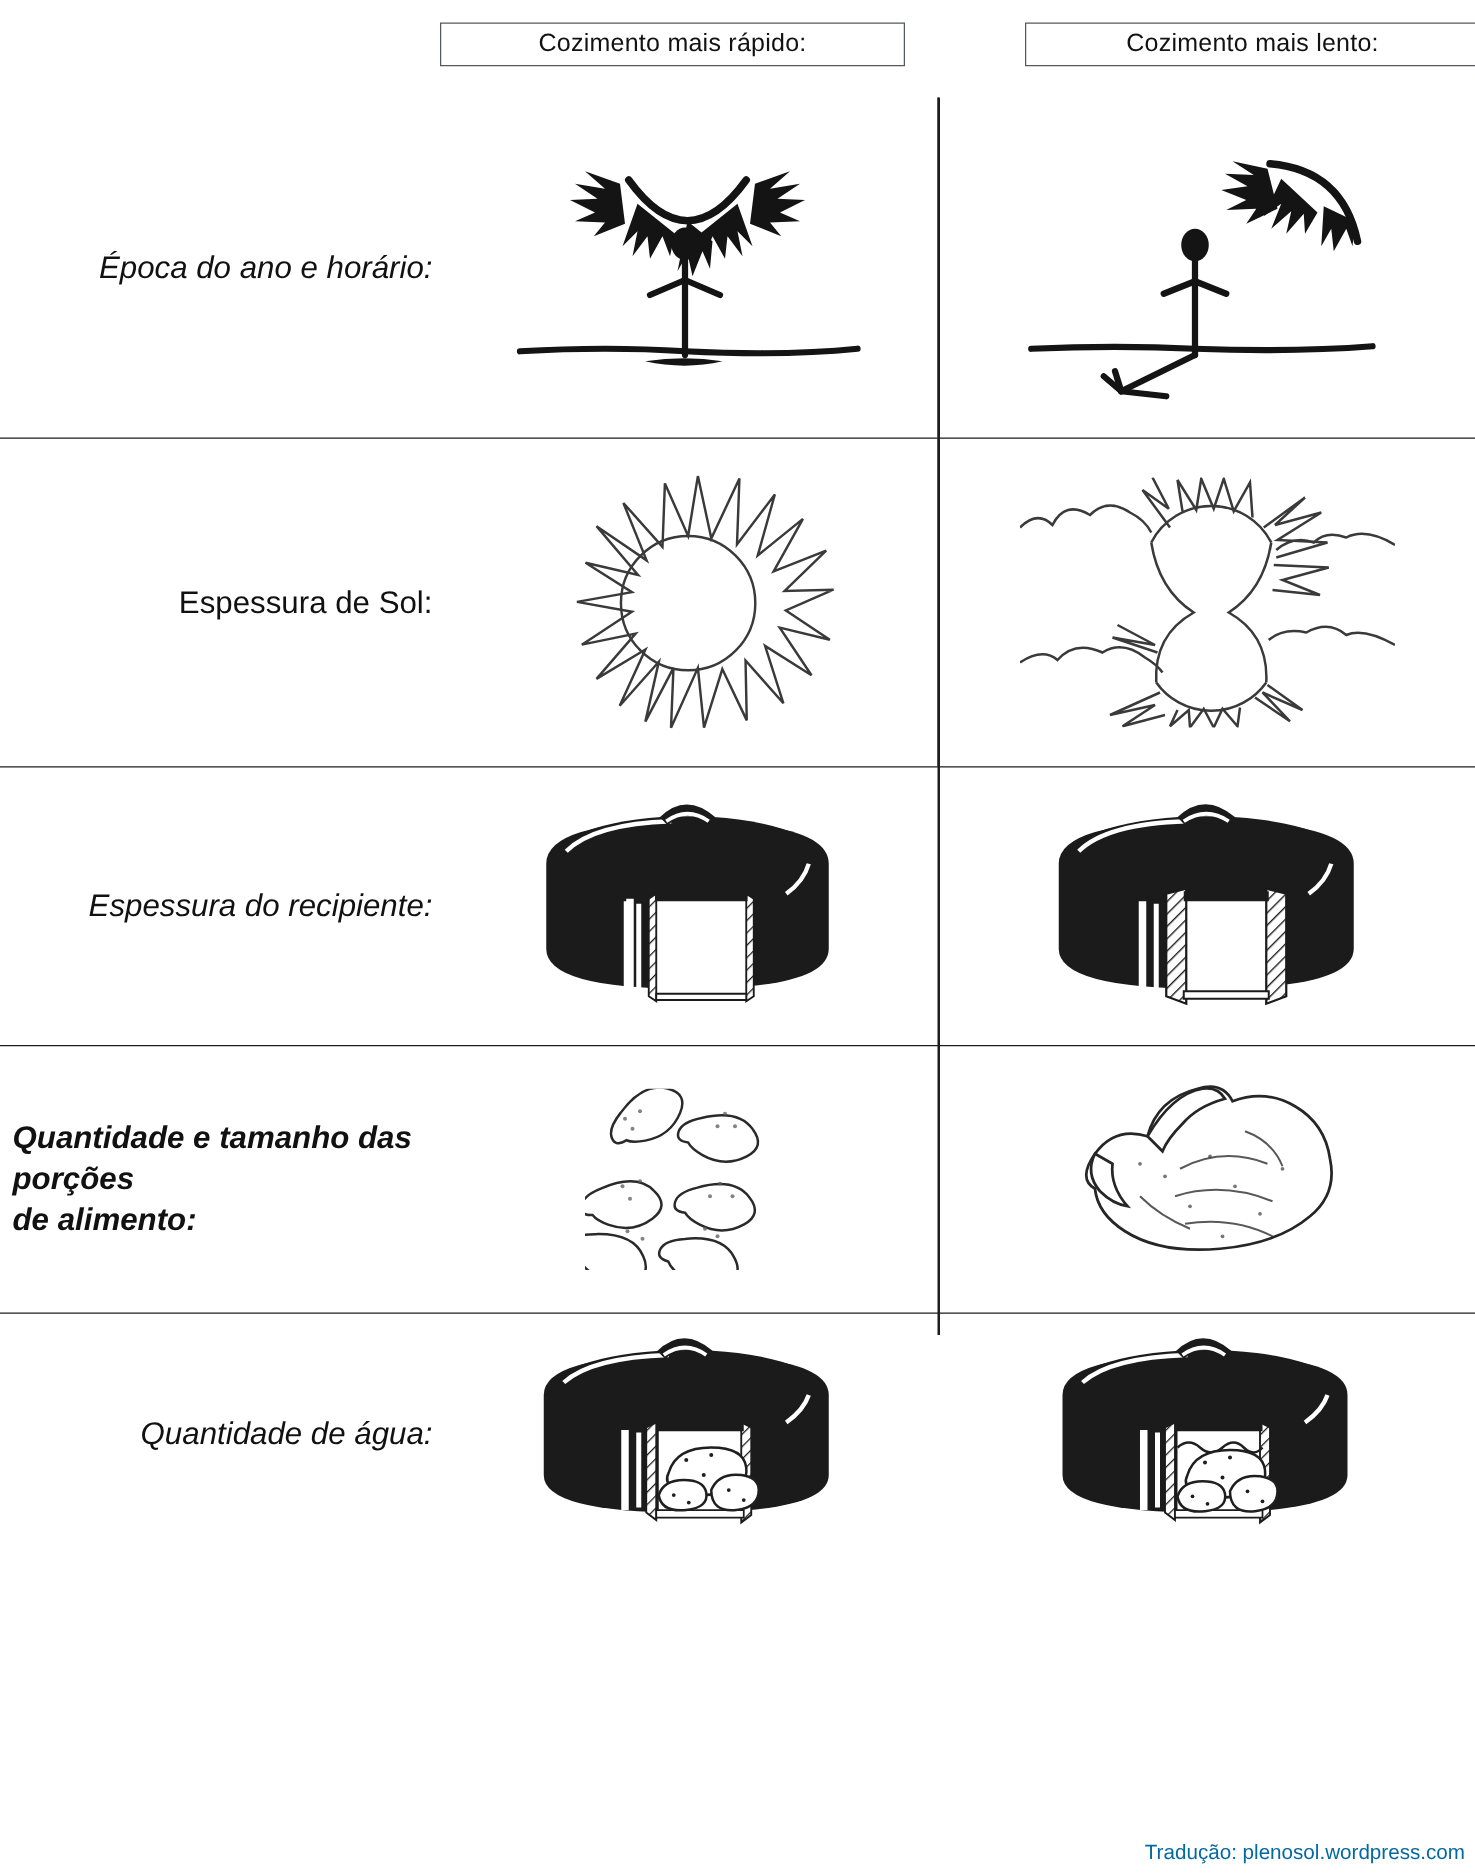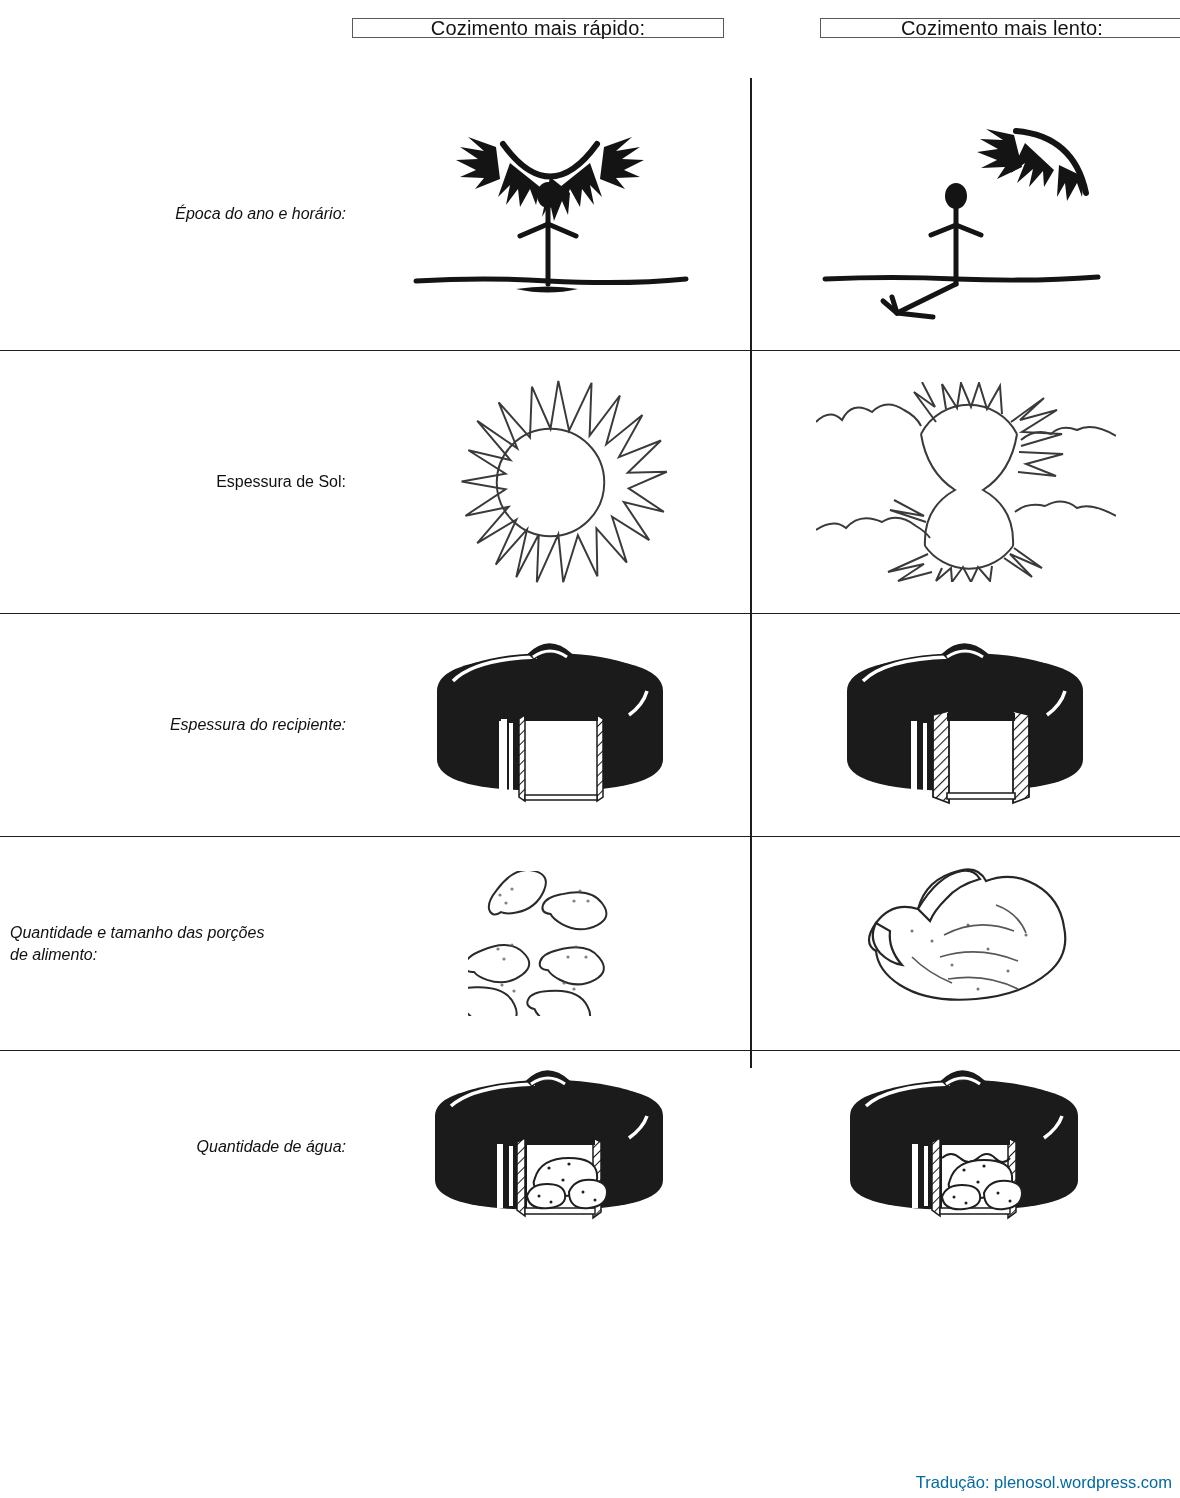--- a/index.html
+++ b/index.html
@@ -20,21 +20,21 @@
   
   .header-row {
     position: absolute;
     top: 0; left: 0;
     width: 1180px;
     height: 78px;
   }
   .header-box {
     position: absolute;
     top: 18px;
-    height: 20px;
+    height: 35px;
     border: 1.5px solid #555a5e;
     background: #ffffff;
     display: flex;
     align-items: center;
     justify-content: center;
     box-sizing: border-box;
   }
   .header-box.left  { left: 352px; width: 372px; }
   .header-box.right { left: 820px; width: 364px; }
   .header-box span {
@@ -54,39 +54,39 @@
   .row {
     position: relative;
     display: flex;
     align-items: stretch;
     border-bottom: 1.6px solid #1d1d1d;
   }
   .row.r1 { height: 272px; }
   .row.r2 { height: 262px; }
   .row.r3 { height: 233px; }
   .row.r4 { height: 222px; }
-  .row.r5 { height: 213px; }
+  .row.r5 { height: 213px; font-weight: bold; }
   .row.r6 { height: 192px; border-bottom: none; }
 
   .row .label-cell {
     width: 350px;
     flex: 0 0 350px;
     display: flex;
     align-items: center;
     justify-content: flex-end;
     padding-right: 4px;
     box-sizing: border-box;
   }
   .row .label-cell.wide-left {
     justify-content: flex-start;
     padding-left: 10px;
     padding-right: 0;
   }
   .label-cell .label-text {
-    font-size: 16px;
+    font-size: 25px;
     line-height: 1.32;
     font-style: italic;
     color: #111111;
     text-align: left;
     white-space: pre-line;
   }
   .label-cell .label-text.upright { font-style: normal; }
 
   .row .cell {
     flex: 1 1 0;

